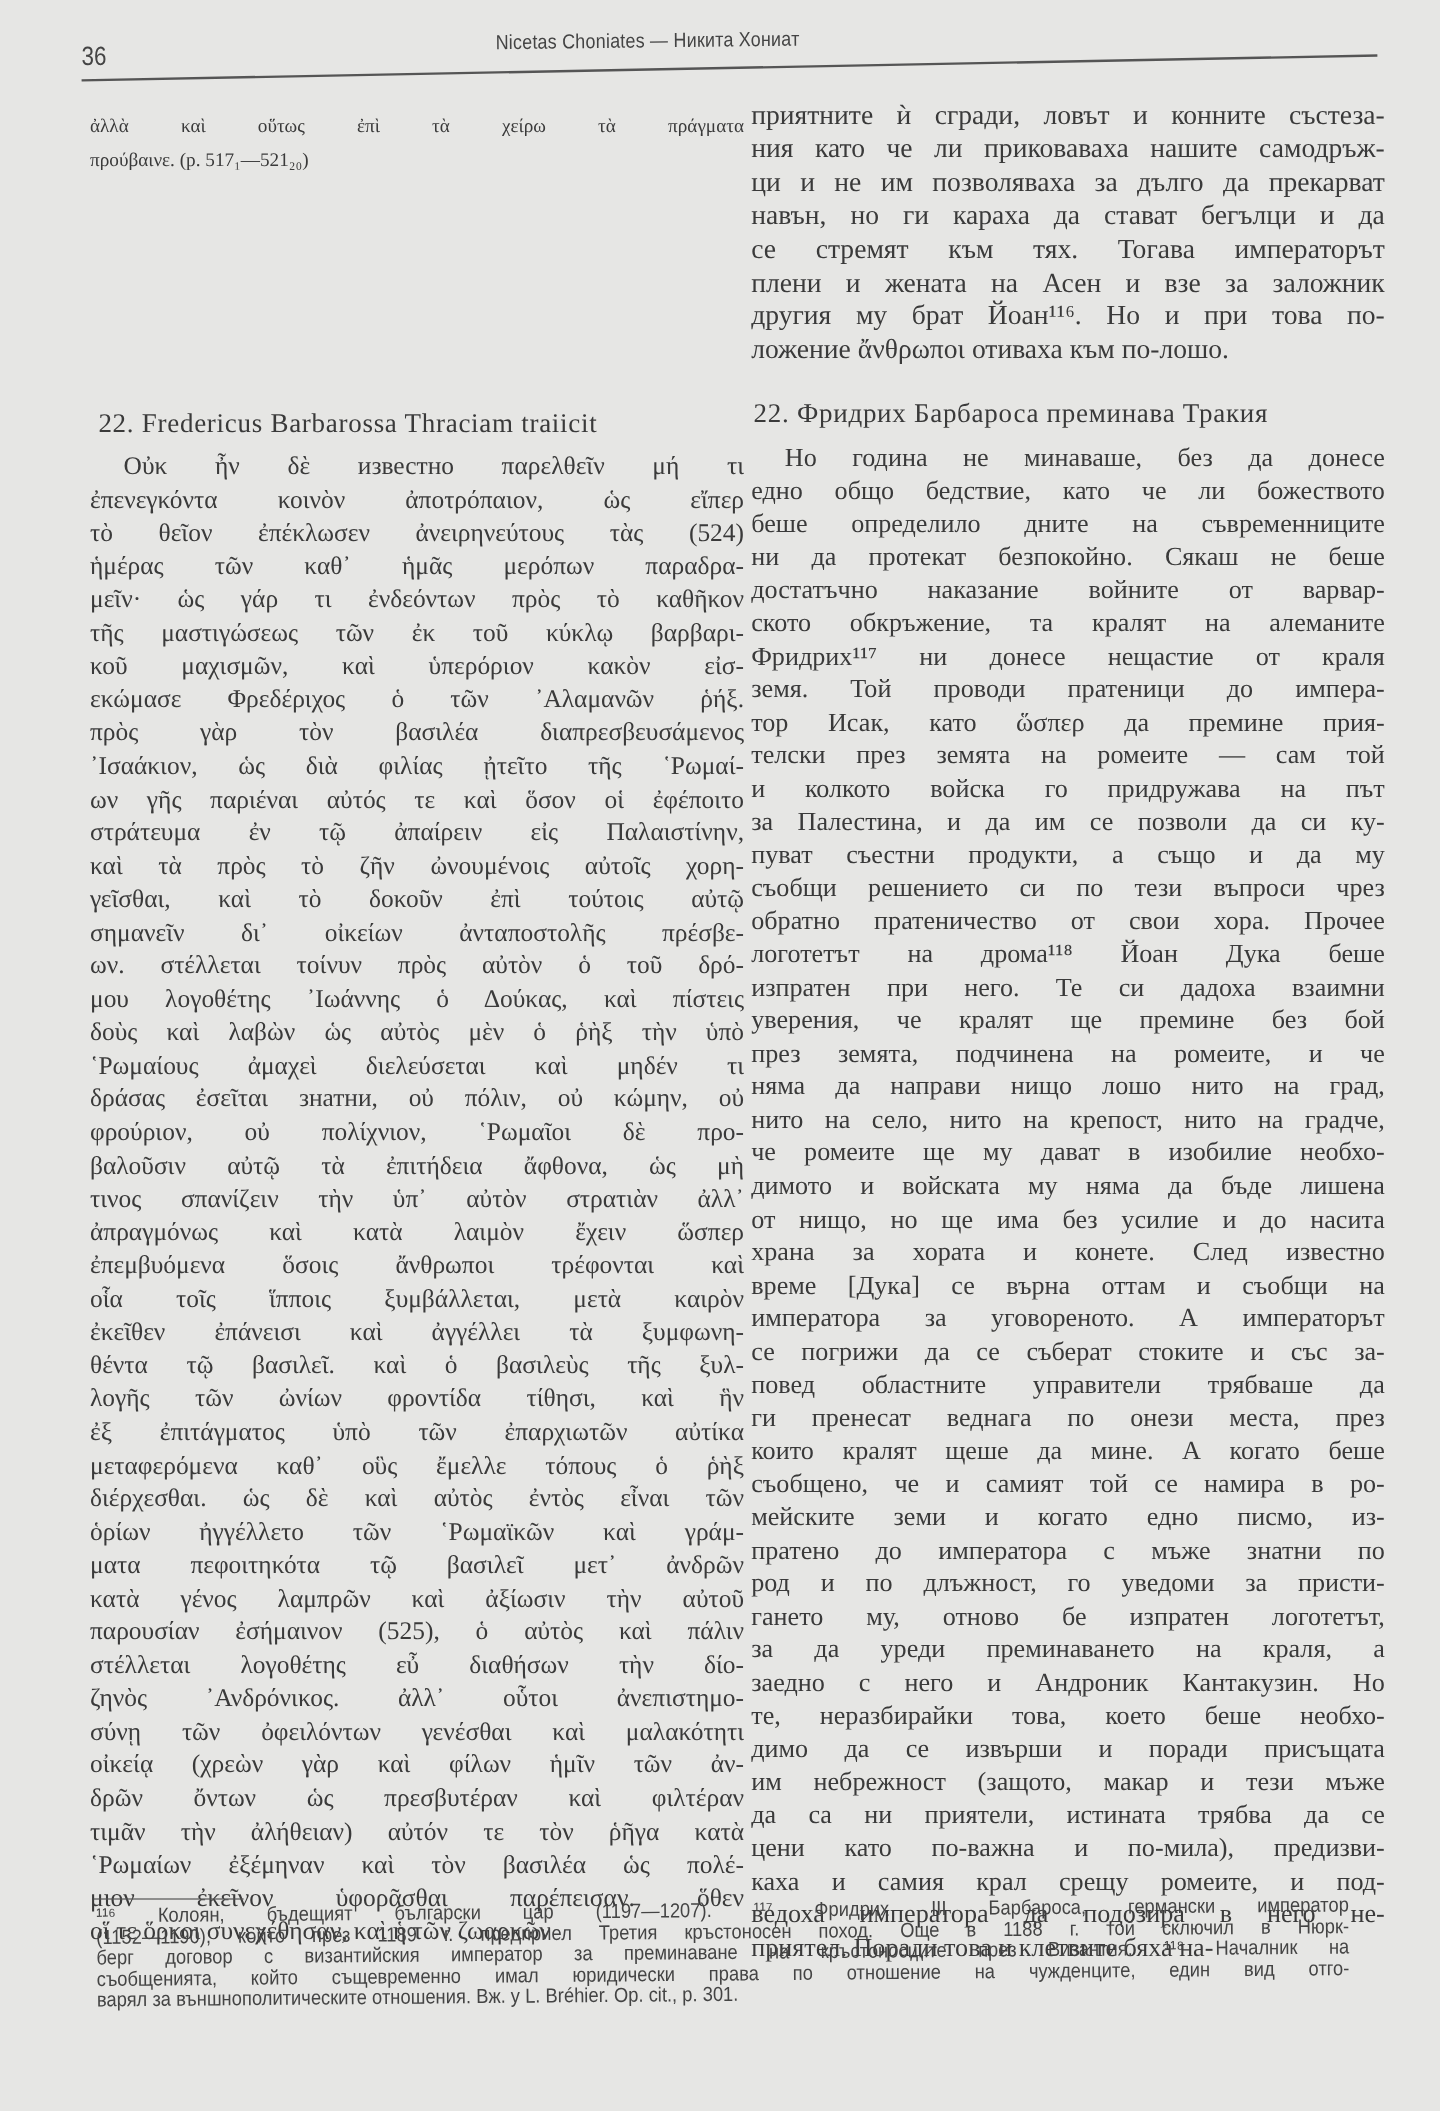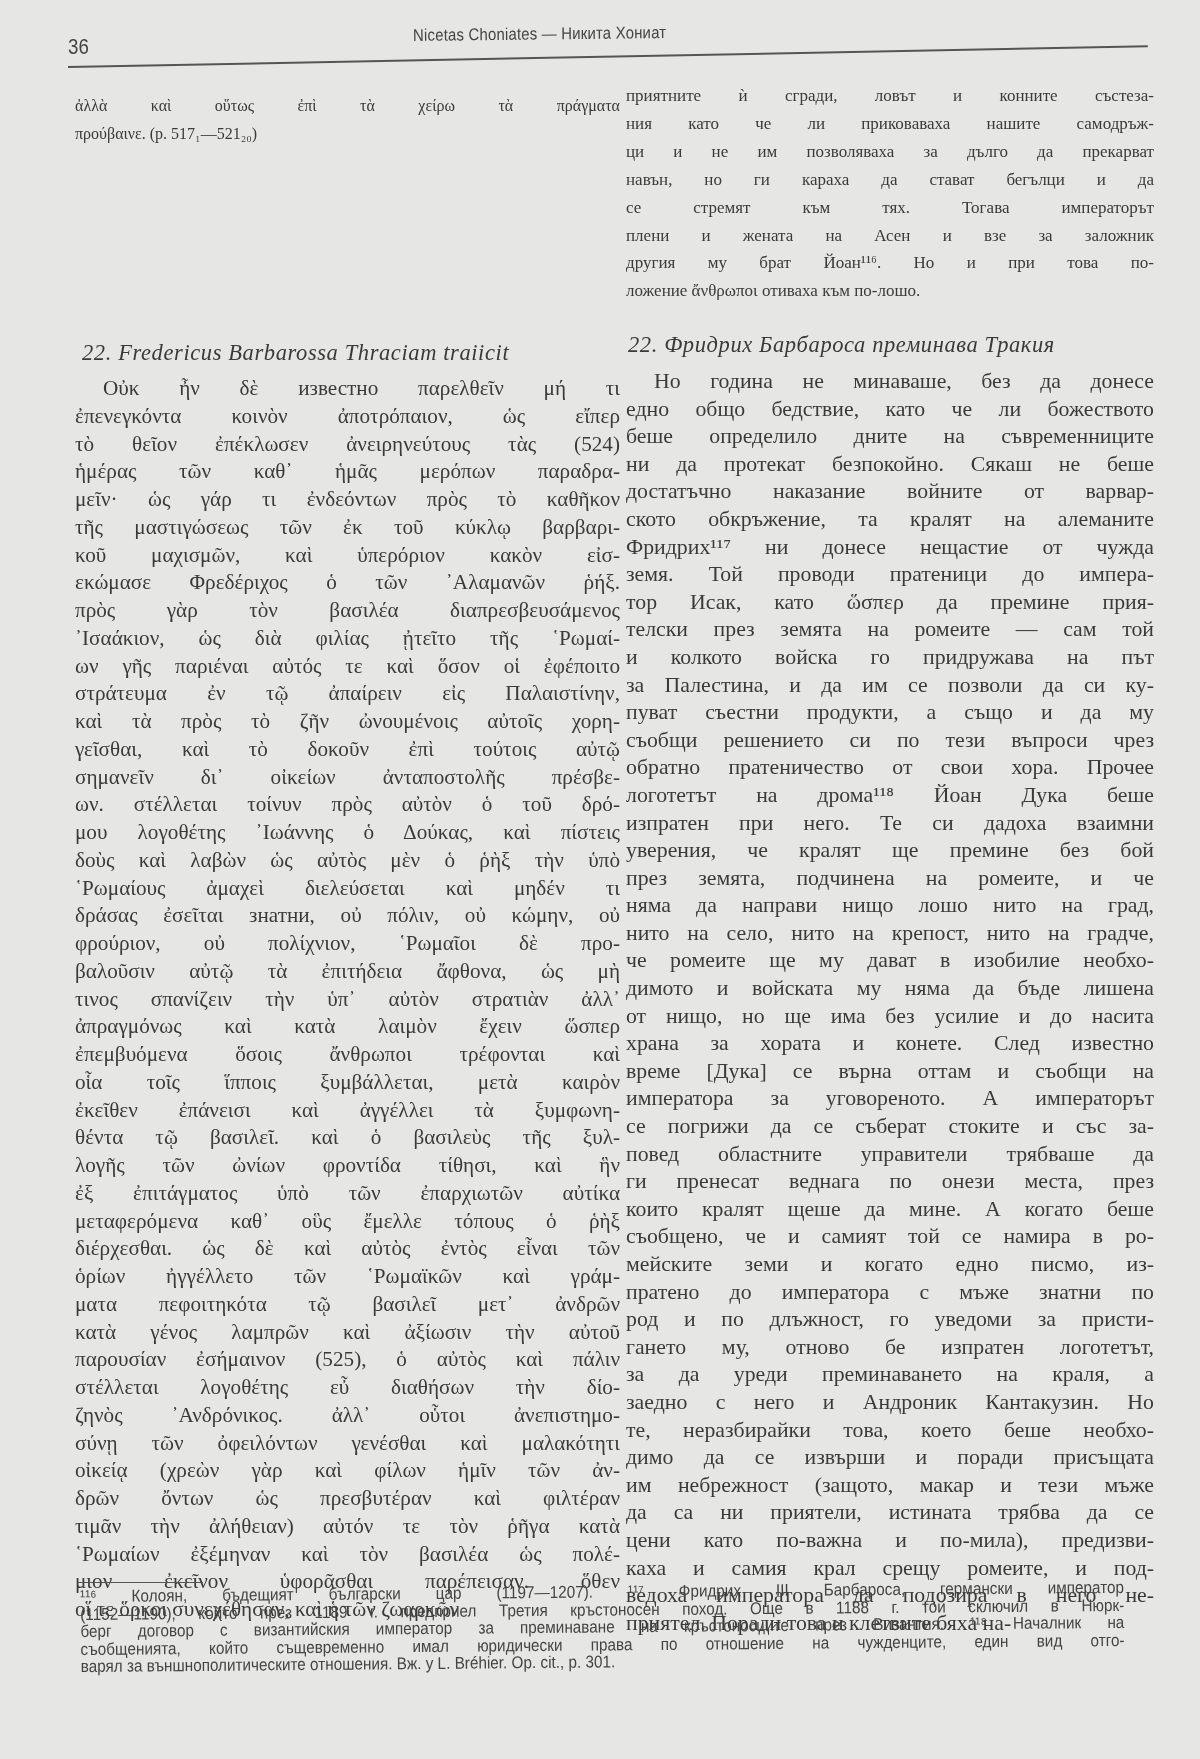--- a/index.html
+++ b/index.html
@@ -35,28 +35,28 @@
       transform: rotate(-1.1deg); transform-origin: left;
     }
 
     .col {
       position: absolute;
       font-size: 16px;
       line-height: 27.75px;
       text-align: justify;
     }
     .col-greek { left: 75px; top: 92px; width: 545px; }
-    .col-bg { left: 626px; top: 82px; width: 528px; font-size: 17px; line-height: 27.9px; }
+    .col-bg { left: 626px; top: 82px; width: 528px; font-size: 23px; line-height: 27.9px; }
 
     .line { display: block; white-space: nowrap; text-align-last: justify; }
     .line.last { text-align-last: left; }
     .line.indent { padding-left: 28px; }
 
     .section-heading {
-      position: absolute; font-style: italic; font-size: 22.5px; white-space: nowrap;
+      position: absolute; font-size: 22.5px; white-space: nowrap;
       color: #3a3a3a;
     }
     .sh-greek { left: 82px; top: 340px; letter-spacing: 0.6px; }
     .sh-bg { left: 628px; top: 332px; letter-spacing: 0.6px; }
 
     .col-greek-body { position: absolute; left: 75px; top: 375px; width: 545px; font-size: 21.2px; line-height: 27.75px; }
     .col-bg-body { position: absolute; left: 626px; top: 368px; width: 528px; font-size: 21.8px; line-height: 27.6px; }
 
     .footnote-rule {
       position: absolute; left: 78px; top: 1582px; width: 125px; border-top: 1.5px solid #555;
@@ -147,21 +147,21 @@
       <span class="line">μιον ἐκεῖνον ὑφορᾶσθαι παρέπεισαν. ὅθεν</span>
       <span class="line last">οἵ τε ὅρκοι συνεχέθησαν, καὶ ἡ τῶν ζωαρκῶν</span>
     </div>
   <div class="col-bg-body" id="bg-body">
       <span class="line indent">Но година не минаваше, без да донесе</span>
       <span class="line">едно общо бедствие, като че ли божеството</span>
       <span class="line">беше определило дните на съвременниците</span>
       <span class="line">ни да протекат безпокойно. Сякаш не беше</span>
       <span class="line">достатъчно наказание войните от варвар-</span>
       <span class="line">ското обкръжение, та кралят на алеманите</span>
-      <span class="line">Фридрих¹¹⁷ ни донесе нещастие от чужда</span>
+      <span class="line">Фридрих¹¹⁷ ни донесе нещастие от краля</span>
       <span class="line">земя. Той проводи пратеници до импера-</span>
       <span class="line">тор Исак, като ὥσπερ да премине прия-</span>
       <span class="line">телски през земята на ромеите — сам той</span>
       <span class="line">и колкото войска го придружава на път</span>
       <span class="line">за Палестина, и да им се позволи да си ку-</span>
       <span class="line">пуват съестни продукти, а също и да му</span>
       <span class="line">съобщи решението си по тези въпроси чрез</span>
       <span class="line">обратно пратеничество от свои хора. Прочее</span>
       <span class="line">логотетът на дрома¹¹⁸ Йоан Дука беше</span>
       <span class="line">изпратен при него. Те си дадоха взаимни</span>

